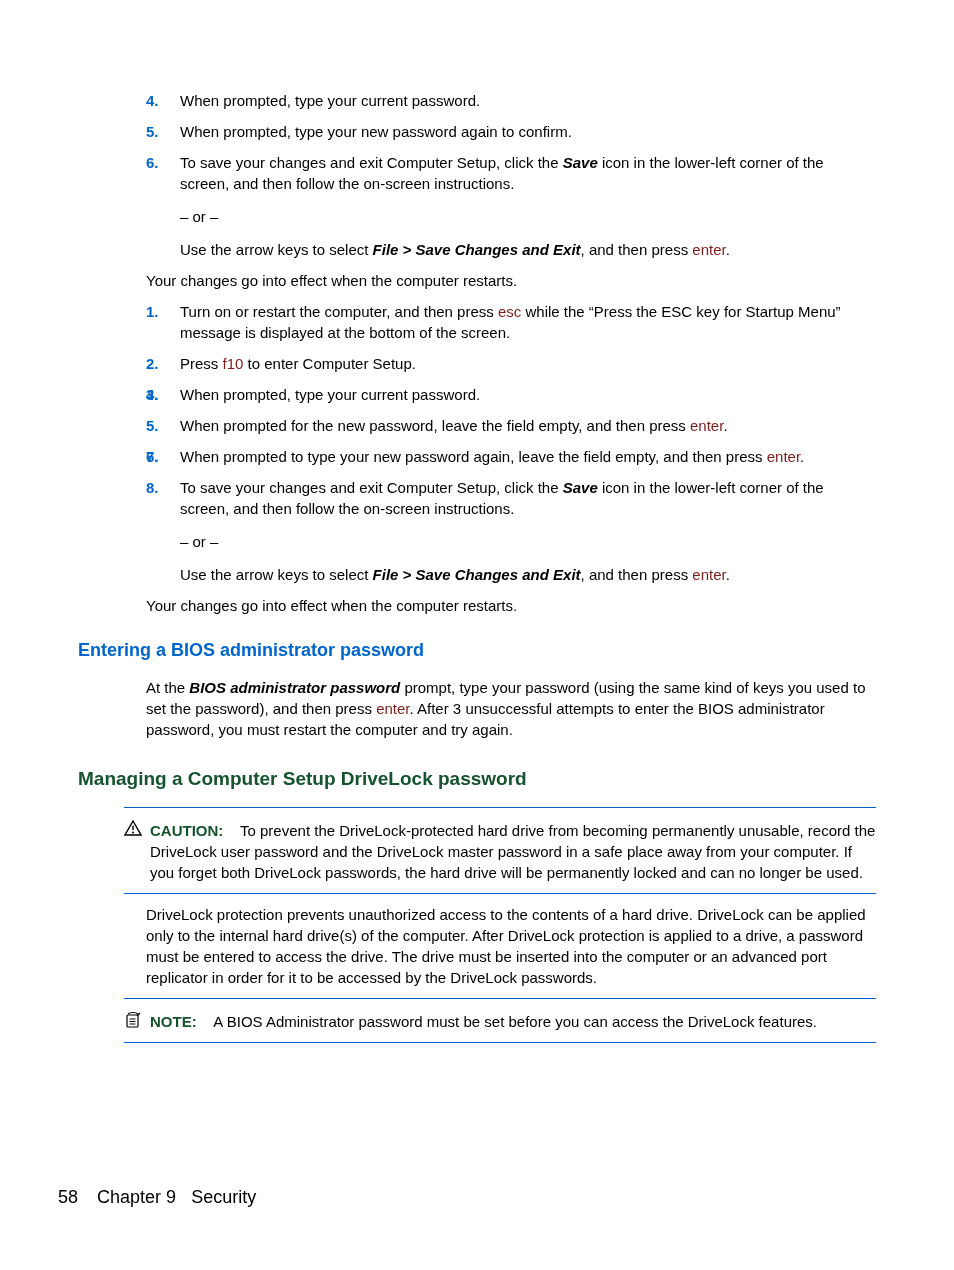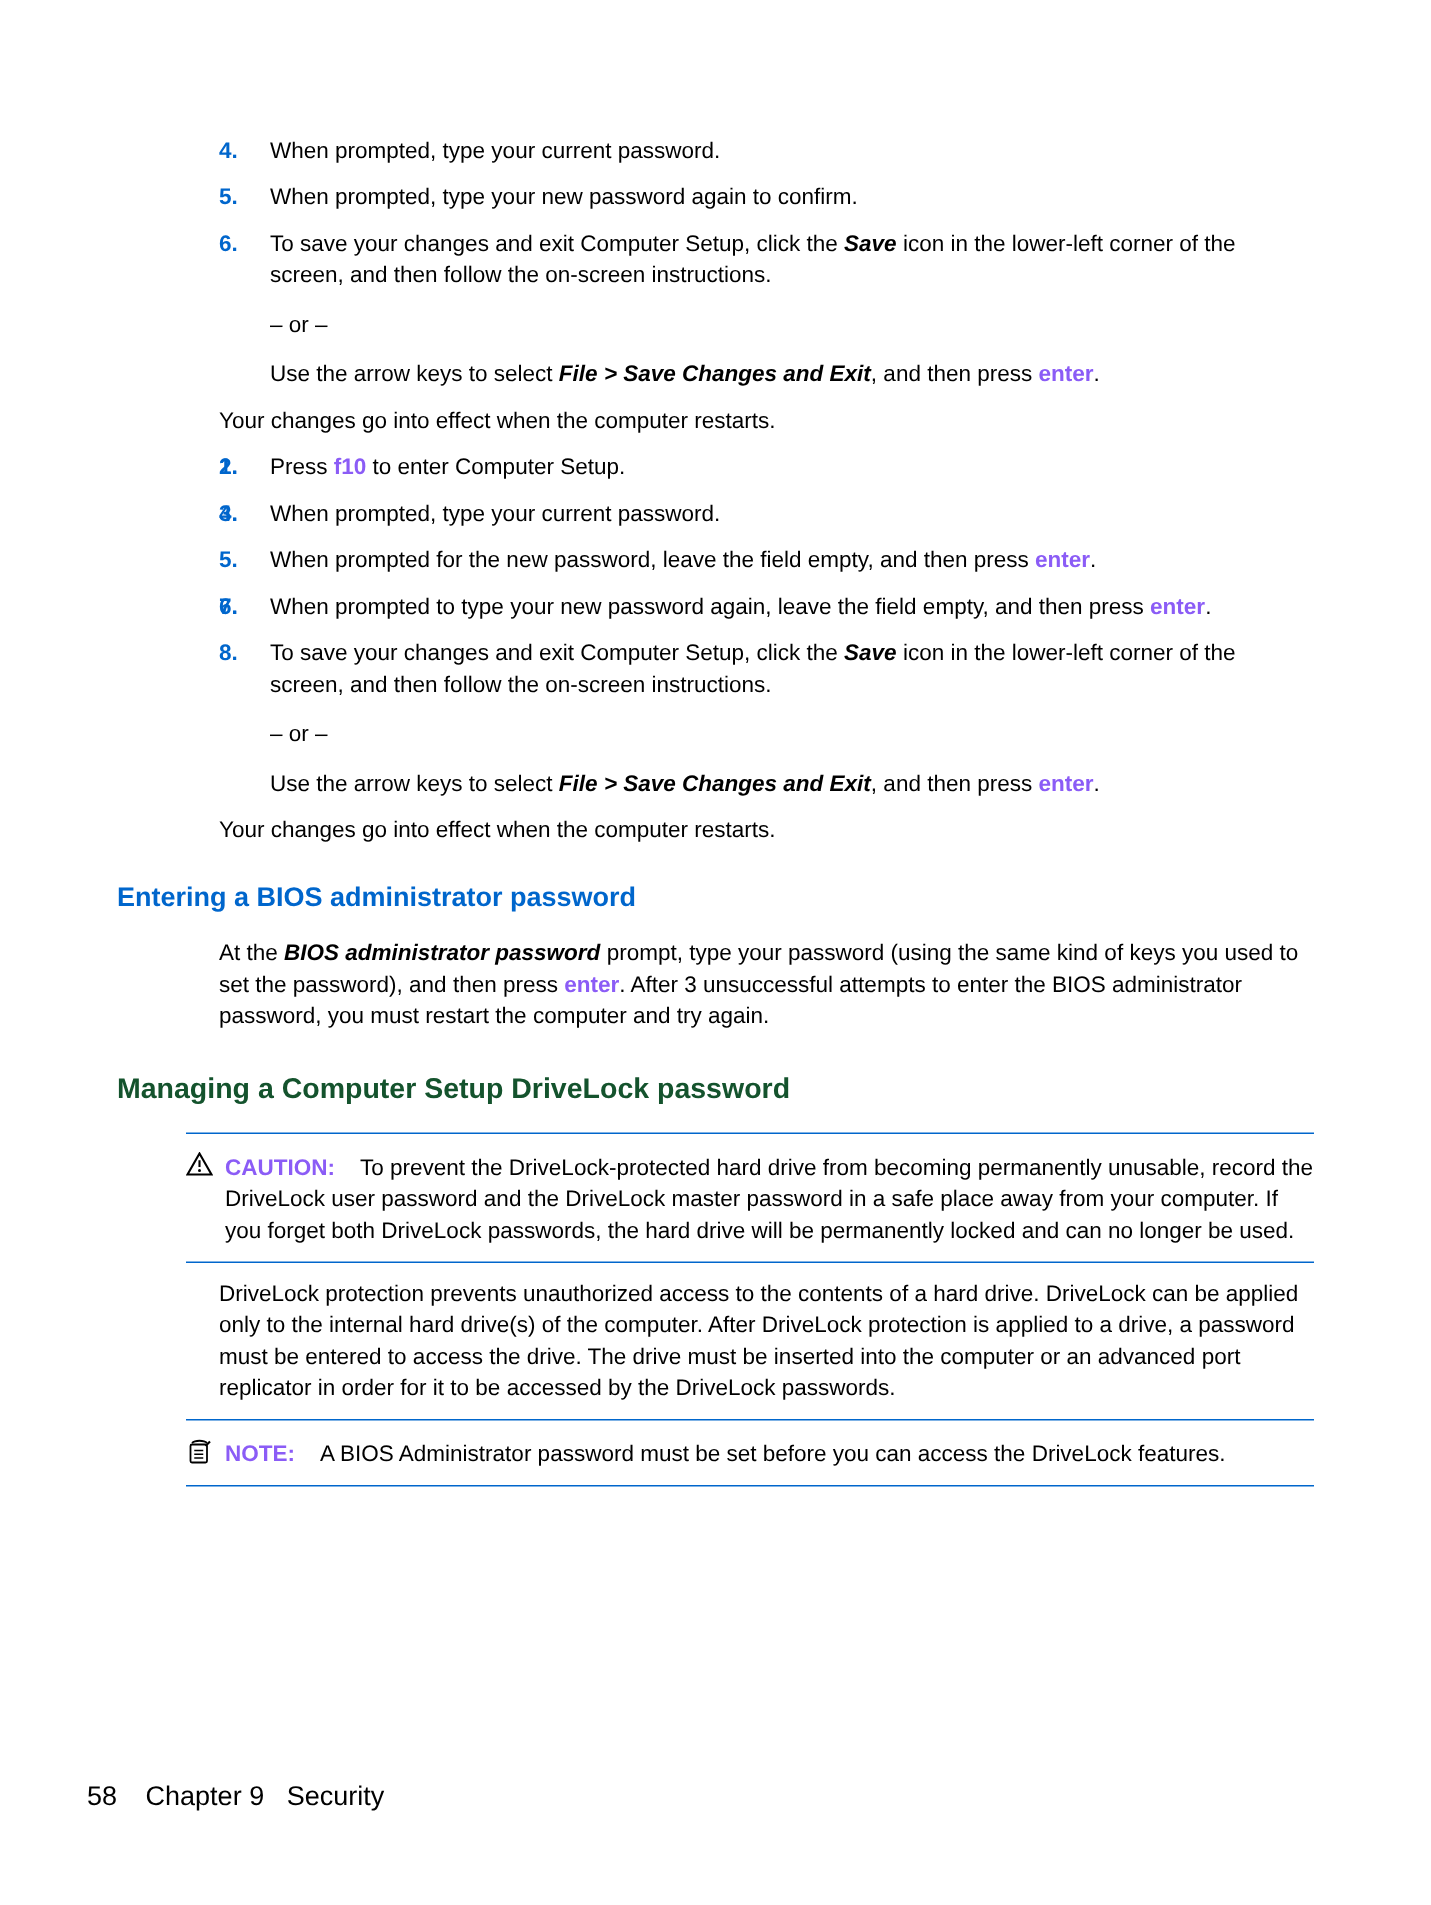--- a/index.html
+++ b/index.html
@@ -33,21 +33,21 @@
     font-weight: bold;
     color: #0066cc;
   }
   .sub-para {
     margin: 12px 0 0 0;
   }
   .body-para {
     margin: 10px 0 10px 68px;
   }
   .bold { font-weight: bold; font-style: italic; }
-  .key-link { color: #8b5cf6; font-weight: bold; }
+  .key-link { color: #7f1d1d; }
   .section-h3 {
     color: #0066cc;
     font-size: 18px;
     font-weight: bold;
     margin: 22px 0 14px 0;
   }
   .section-h2 {
     color: #14532d;
     font-size: 19px;
     font-weight: bold;
@@ -58,21 +58,21 @@
     padding: 2px 0 4px 26px;
     position: relative;
   }
   .callout .icon {
     position: absolute;
     left: 0;
     top: 2px;
   }
   .callout-label {
     font-weight: bold;
-    color: #8b5cf6;
+    color: #14532d;
   }
   .rule {
     border: none;
     border-top: 1px solid #0066cc;
     margin: 6px 0 10px 46px;
   }
   .footer {
     position: absolute;
     bottom: 60px;
     left: 58px;
@@ -89,21 +89,21 @@
   <ol class="step-list" id="list-top">
       <li><span class="num">4.</span><span>When prompted, type your current password.</span></li>
       <li><span class="num">5.</span><span>When prompted, type your new password again to confirm.</span></li>
       <li><span class="num">6.</span><span>To save your changes and exit Computer Setup, click the <span class="bold">Save</span> icon in the lower-left corner of the screen, and then follow the on-screen instructions.</span><div class="sub-para">– or –</div><div class="sub-para">Use the arrow keys to select <span class="bold">File &gt; Save Changes and Exit</span>, and then press <span class="key-link">enter</span>.</div></li>
     </ol>
 
   <p class="body-para">Your changes go into effect when the computer restarts.</p>
 
 
   <ol class="step-list" id="list-del">
-      <li><span class="num">1.</span></li>
+      <li><span class="num">1.</span><span>Turn on or restart the computer, and then press <span class="key-link">esc</span> while the “Press the ESC key for Startup Menu” message is displayed at the bottom of the screen.</span></li>
       <li><span class="num">2.</span><span>Press <span class="key-link">f10</span> to enter Computer Setup.</span></li>
       <li><span class="num">3.</span></li>
       <li><span class="num">4.</span><span>When prompted, type your current password.</span></li>
       <li><span class="num">5.</span><span>When prompted for the new password, leave the field empty, and then press <span class="key-link">enter</span>.</span></li>
       <li><span class="num">6.</span></li>
       <li><span class="num">7.</span><span>When prompted to type your new password again, leave the field empty, and then press <span class="key-link">enter</span>.</span></li>
       <li><span class="num">8.</span><span>To save your changes and exit Computer Setup, click the <span class="bold">Save</span> icon in the lower-left corner of the screen, and then follow the on-screen instructions.</span><div class="sub-para">– or –</div><div class="sub-para">Use the arrow keys to select <span class="bold">File &gt; Save Changes and Exit</span>, and then press <span class="key-link">enter</span>.</div></li>
     </ol>
 
   <p class="body-para">Your changes go into effect when the computer restarts.</p>

